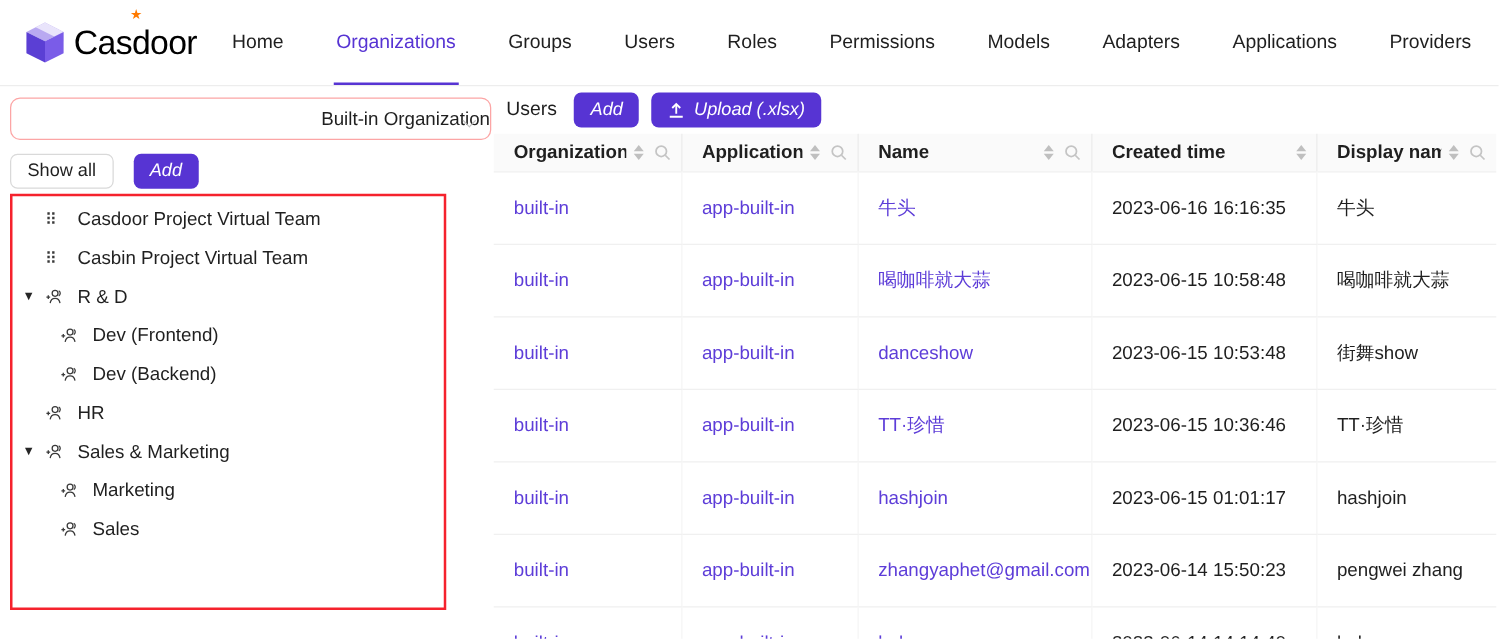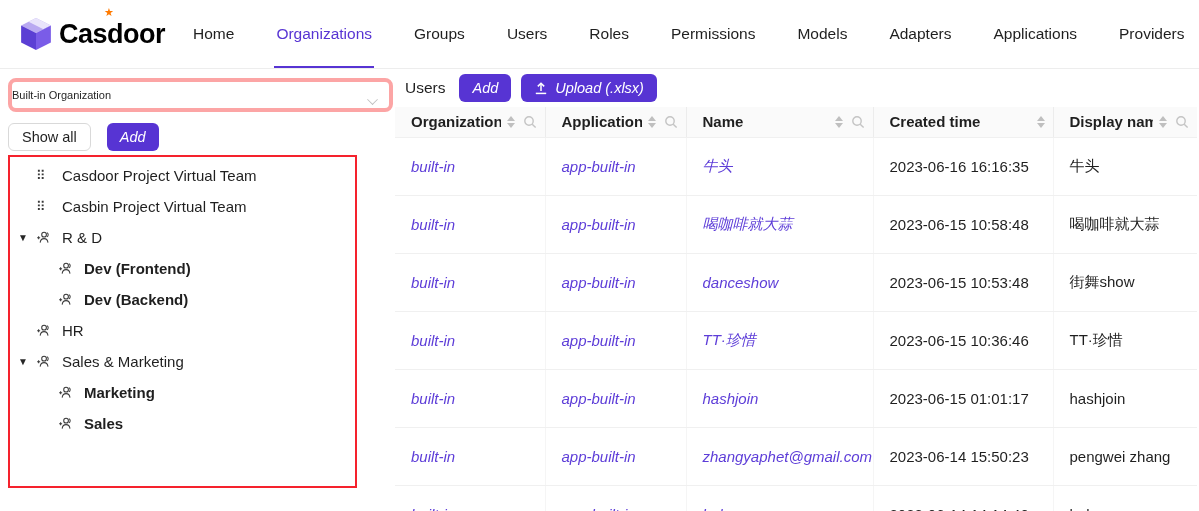--- a/index.html
+++ b/index.html
@@ -4,51 +4,51 @@
 <style>
   * { margin:0; padding:0; box-sizing:border-box; }
   html,body { width:1199px; height:511px; overflow:hidden; background:#fff;
     font-family:"Liberation Sans", sans-serif; color:rgba(0,0,0,.88); }
   .app { position:relative; width:1199px; height:511px; }
 
   
   header { position:absolute; top:0; left:0; right:0; height:69px; background:#fff;
     border-bottom:1px solid #ededed; display:flex; align-items:stretch; padding-left:20px; }
   .logo { display:flex; align-items:center; gap:7px; position:relative; cursor:pointer; }
-  .logo-text { font-size:27px; font-weight:bold; letter-spacing:-.5px; color:#000; }
+  .logo-text { font-size:27px; font-weight:normal; letter-spacing:-.5px; color:#000; }
   .logo-star { position:absolute; left:84px; top:7px; font-size:11px; color:#ff7a00; line-height:1; }
   nav { margin-left:26px; }
   nav ul { list-style:none; display:flex; height:100%; }
   nav li { display:flex; align-items:center; padding:0 2px; margin-right:38px; font-size:15.5px;
     color:#1f1f1f; cursor:pointer; position:relative; white-space:nowrap; }
   nav li.active { color:var(--primary); }
   nav li.active::after { content:""; position:absolute; left:0; right:0; bottom:0; height:2px;
     background:var(--primary); }
 
   
   aside { position:absolute; top:69px; left:0; width:395px; bottom:0; }
   .org-select { position:absolute; left:8px; top:9px; width:385px; height:34px;
-    border:4px solid #fca5a5; border-radius:8px; display:flex; align-items:center;
-    justify-content:flex-start; font-size:11px; cursor:pointer; background:#fff; }
+    border:1px solid #fca5a5; border-radius:8px; display:flex; align-items:center;
+    justify-content:flex-end; font-size:15px; cursor:pointer; background:#fff; }
   .org-select .chev { position:absolute; right:12px; top:13px; width:9px; height:9px;
     border-right:1.6px solid #bfbfbf; border-bottom:1.6px solid #bfbfbf;
     transform:rotate(45deg) scale(.85); }
   .side-actions { position:absolute; left:8px; top:54px; display:flex; gap:16px; }
   .btn { height:28px; border-radius:6px; font-size:14.5px; display:inline-flex;
     align-items:center; justify-content:center; padding:0 13px; cursor:pointer; border:none; }
   .btn.ghost { background:#fff; border:1px solid #d9d9d9; color:rgba(0,0,0,.88); }
   .btn.primary { background:var(--primary); color:#fff;font-style:italic; }
 
   .tree { position:absolute; left:10px; top:91px; width:345px; }
   .tree-row { height:31px; display:flex; align-items:center; font-size:15px; cursor:pointer; }
   .tree-row .caret-slot { width:26px; text-align:center; font-size:10px; color:#262626; }
   .tree-row .tree-icon { width:20px; display:flex; align-items:center; }
   .tree-row .drag { font-size:13px; color:#3a3a3a; letter-spacing:-1px; }
   .tree-row .tlabel { margin-left:6px; white-space:nowrap; }
-  .tree-row.lvl2 { padding-left:22px;font-weight:bold; }
+  .tree-row.lvl2 { padding-left:12px; }
 
   .red-box { position:absolute; left:8px; top:86px; width:349px; height:333px;
     border:2px solid var(--red); pointer-events:none; }
 
   
   main { position:absolute; left:395px; top:69px; right:0; bottom:0; }
   .toolbar { height:38px; display:flex; align-items:center; padding-left:10px; gap:10px; }
   .panel-title { font-size:15.5px; margin-right:4px; }
   .upld { display:inline-flex; align-items:center; gap:7px; }
 
@@ -60,21 +60,21 @@
   .hcell .hlabel { white-space:nowrap; overflow:hidden; }
   .hcell .sp { flex:1; }
   .sorter { display:flex; flex-direction:column; gap:2px; margin-left:6px; }
   .sorter i { width:0; height:0; border-left:4px solid transparent; border-right:4px solid transparent; }
   .sorter .up { border-bottom:5px solid #bfbfbf; }
   .sorter .dn { border-top:5px solid #bfbfbf; }
   .hsearch { margin-left:8px; flex:none; display:flex; }
   tbody td { height:58px; padding:0 8px 0 16px; border-bottom:1px solid #f0f0f0;
     white-space:nowrap; overflow:hidden; }
   tbody td + td { border-left:1px solid #f5f5f5; }
-  tbody a { color:var(--link); text-decoration:none; cursor:pointer;font-style:italic; }
+  tbody a { color:var(--link); text-decoration:none; cursor:pointer; }
 </style>
 </head>
 <body>
 
 <div class="app">
 
   <header>
     <div class="logo">
       <span style="display:flex;">
         <svg width="32" height="34" viewBox="0 0 30 32">

